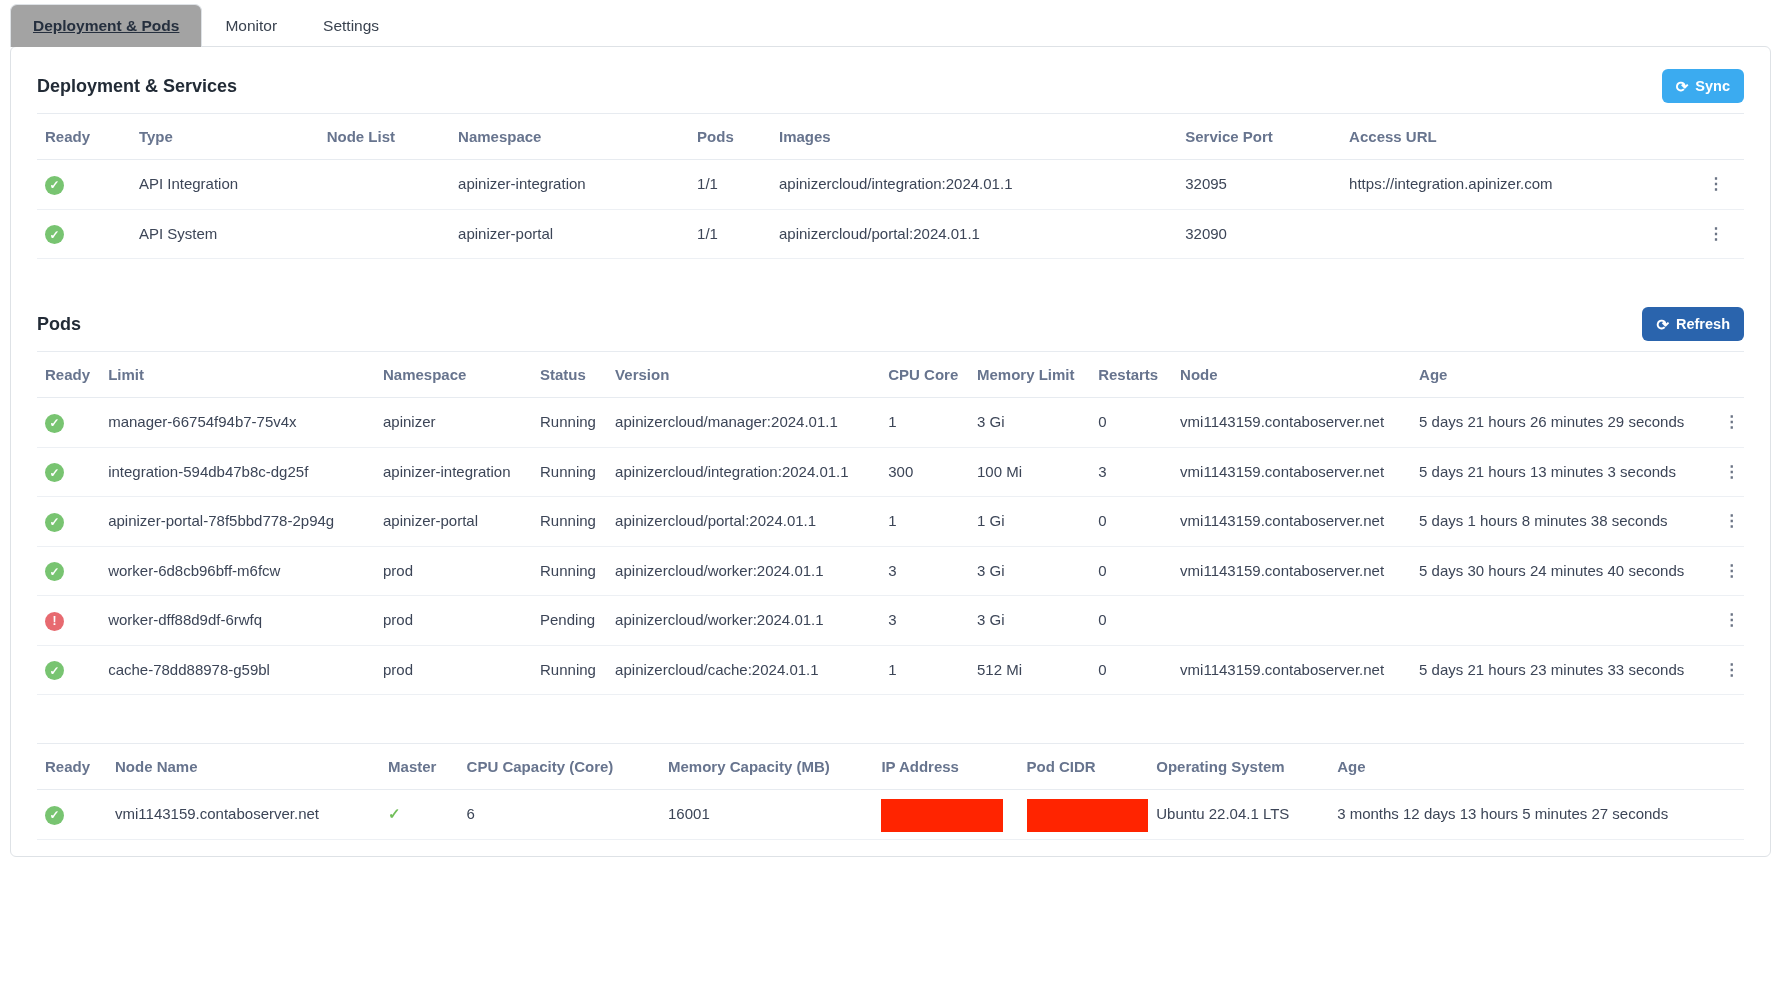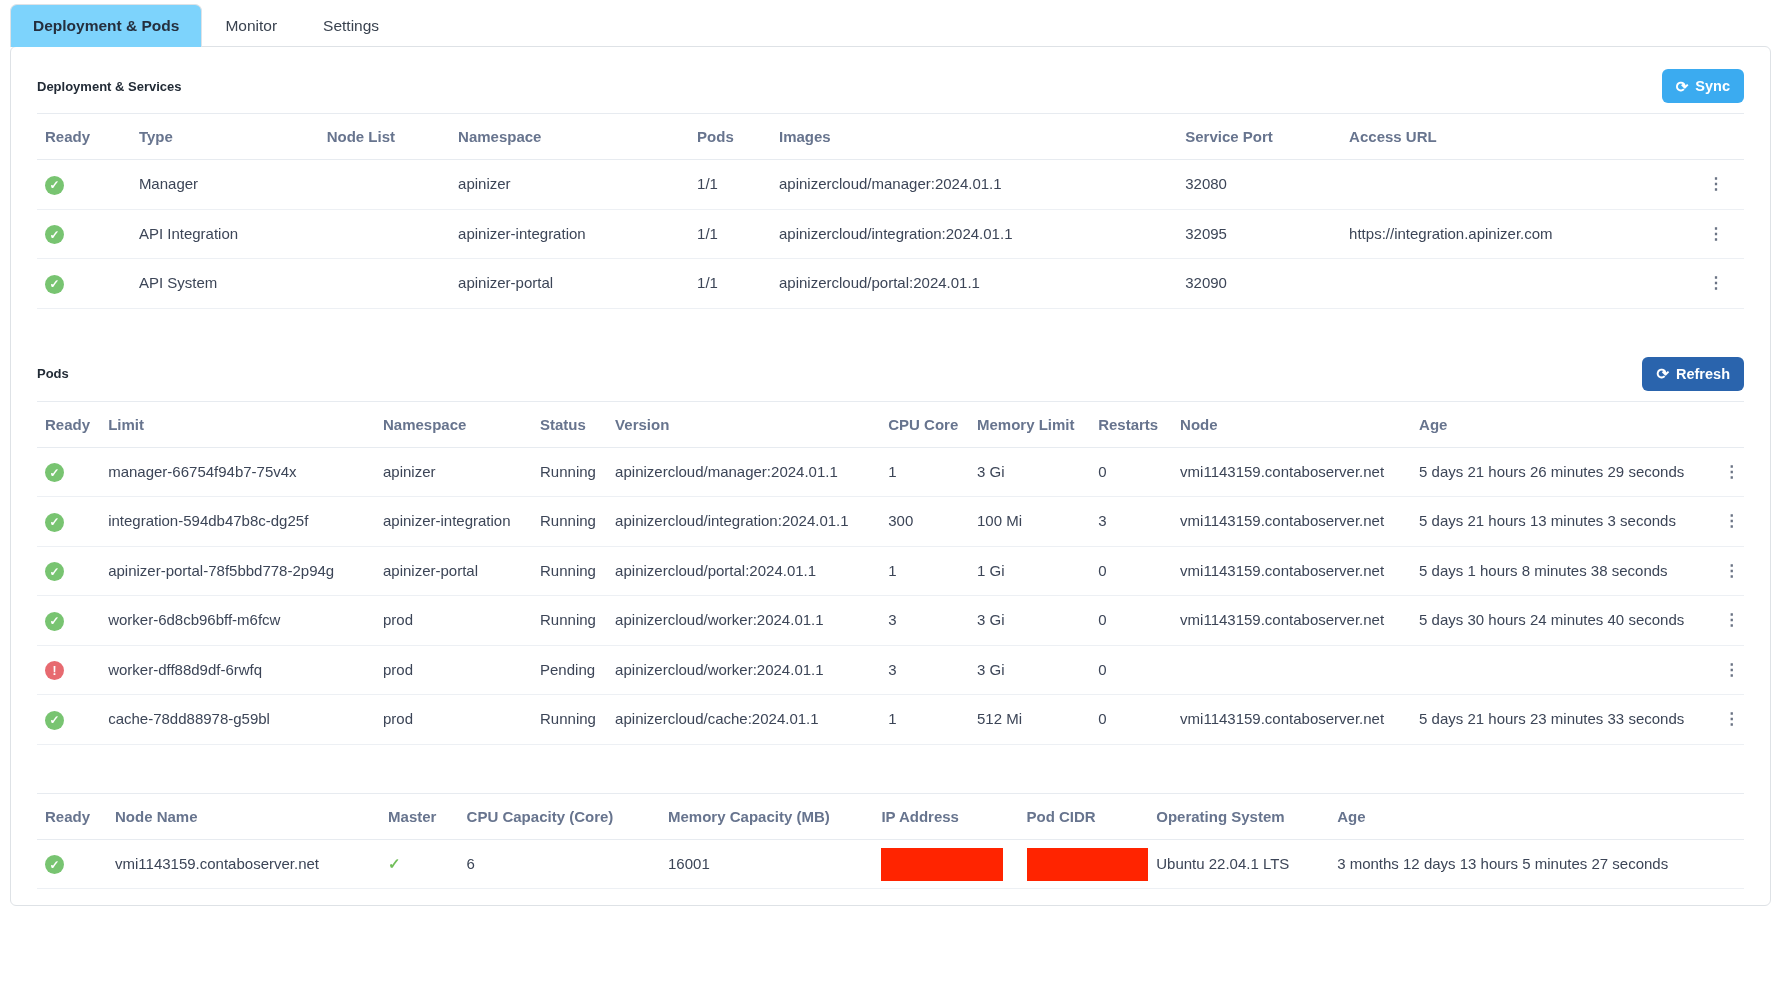--- a/index.html
+++ b/index.html
@@ -10,32 +10,32 @@
     width:1781px;
   }
 
   
   .tabbar { display:flex; align-items:flex-end; padding:4px 0 0 10px; position:relative; z-index:2; }
   .tab {
     padding:12px 22px; font-size:15.5px; color:#39424f; cursor:pointer;
     border:1px solid transparent; border-bottom:none; border-radius:7px 7px 0 0;
     margin-bottom:-1px; background:transparent; white-space:nowrap;
   }
-  .tab.active { font-weight:700; color:#252f3e; background:#7dd3fc; border-color:#dee2e6; }
+  .tab.active { font-weight:700; color:#252f3e; background:#a3a3a3; border-color:#dee2e6;text-decoration:underline; }
 
   
   .card {
     margin:0 10px 4px 10px; border:1px solid #dee2e6; border-radius:6px;
     padding:22px 26px 16px 26px; background:#fff; position:relative; z-index:1;
   }
 
   .section { margin-top:48px; }
   .section:first-child { margin-top:0; }
   .section-head { display:flex; justify-content:space-between; align-items:center; margin-bottom:10px; min-height:34px; }
-  .section-title { font-size:13px; font-weight:700; color:#222b36; }
+  .section-title { font-size:18px; font-weight:700; color:#222b36; }
 
   .btn {
     display:inline-flex; align-items:center; gap:7px; border:none; border-radius:6px;
     color:#fff; font-size:14.5px; font-weight:600; padding:8px 14px; cursor:pointer;
     font-family:inherit; line-height:18px;
   }
   .btn-sync    { background:#3babf0; }
   .btn-refresh { background:#2a64ad; }
   .btn .ico { font-size:15px; line-height:1; }
 
@@ -114,31 +114,20 @@
           <th>Node List</th>
           <th>Namespace</th>
           <th>Pods</th>
           <th>Images</th>
           <th>Service Port</th>
           <th>Access URL</th>
           <th class="c-actions"></th>
         </tr>
       </thead>
       <tbody>
-          <tr>
-    <td><span class="status-dot status-ok"></span></td>
-    <td>Manager</td>
-    <td></td>
-    <td>apinizer</td>
-    <td>1/1</td>
-    <td>apinizercloud/manager:2024.01.1</td>
-    <td>32080</td>
-    <td></td>
-    <td class="c-actions"><span class="kebab">⋮</span></td>
-  </tr>
           <tr>
     <td><span class="status-dot status-ok"></span></td>
     <td>API Integration</td>
     <td></td>
     <td>apinizer-integration</td>
     <td>1/1</td>
     <td>apinizercloud/integration:2024.01.1</td>
     <td>32095</td>
     <td>https://integration.apinizer.com</td>
     <td class="c-actions"><span class="kebab">⋮</span></td>

